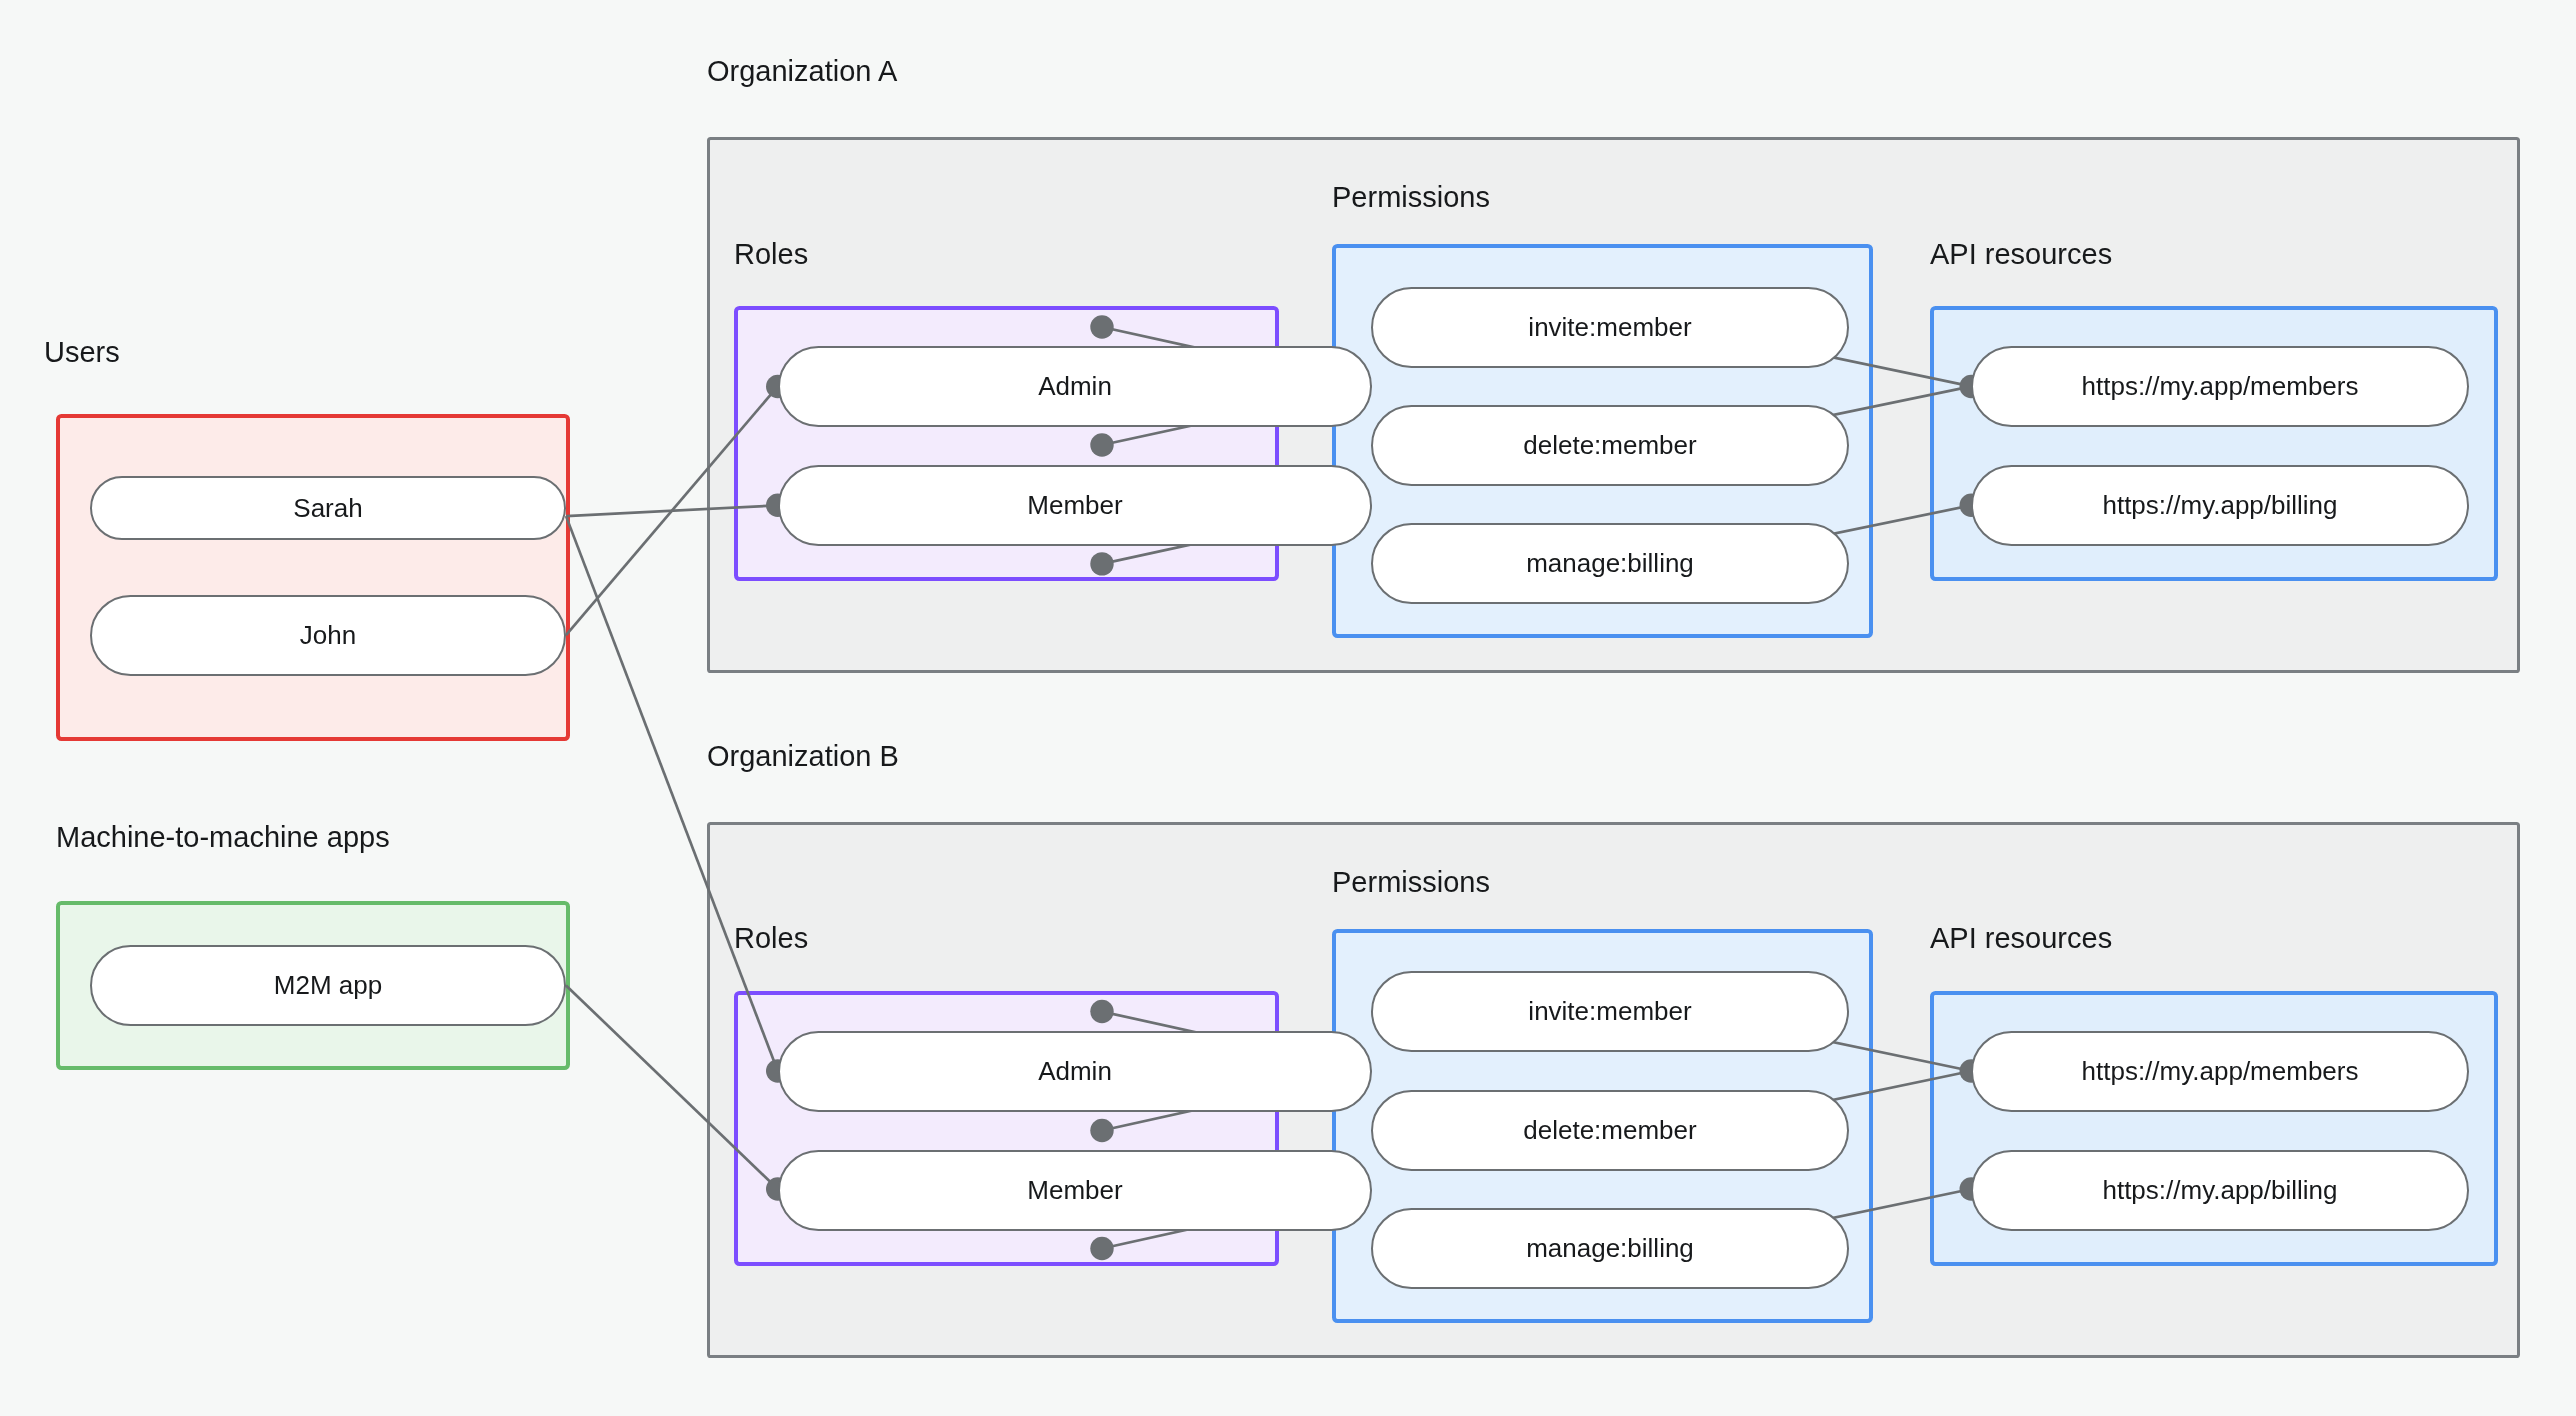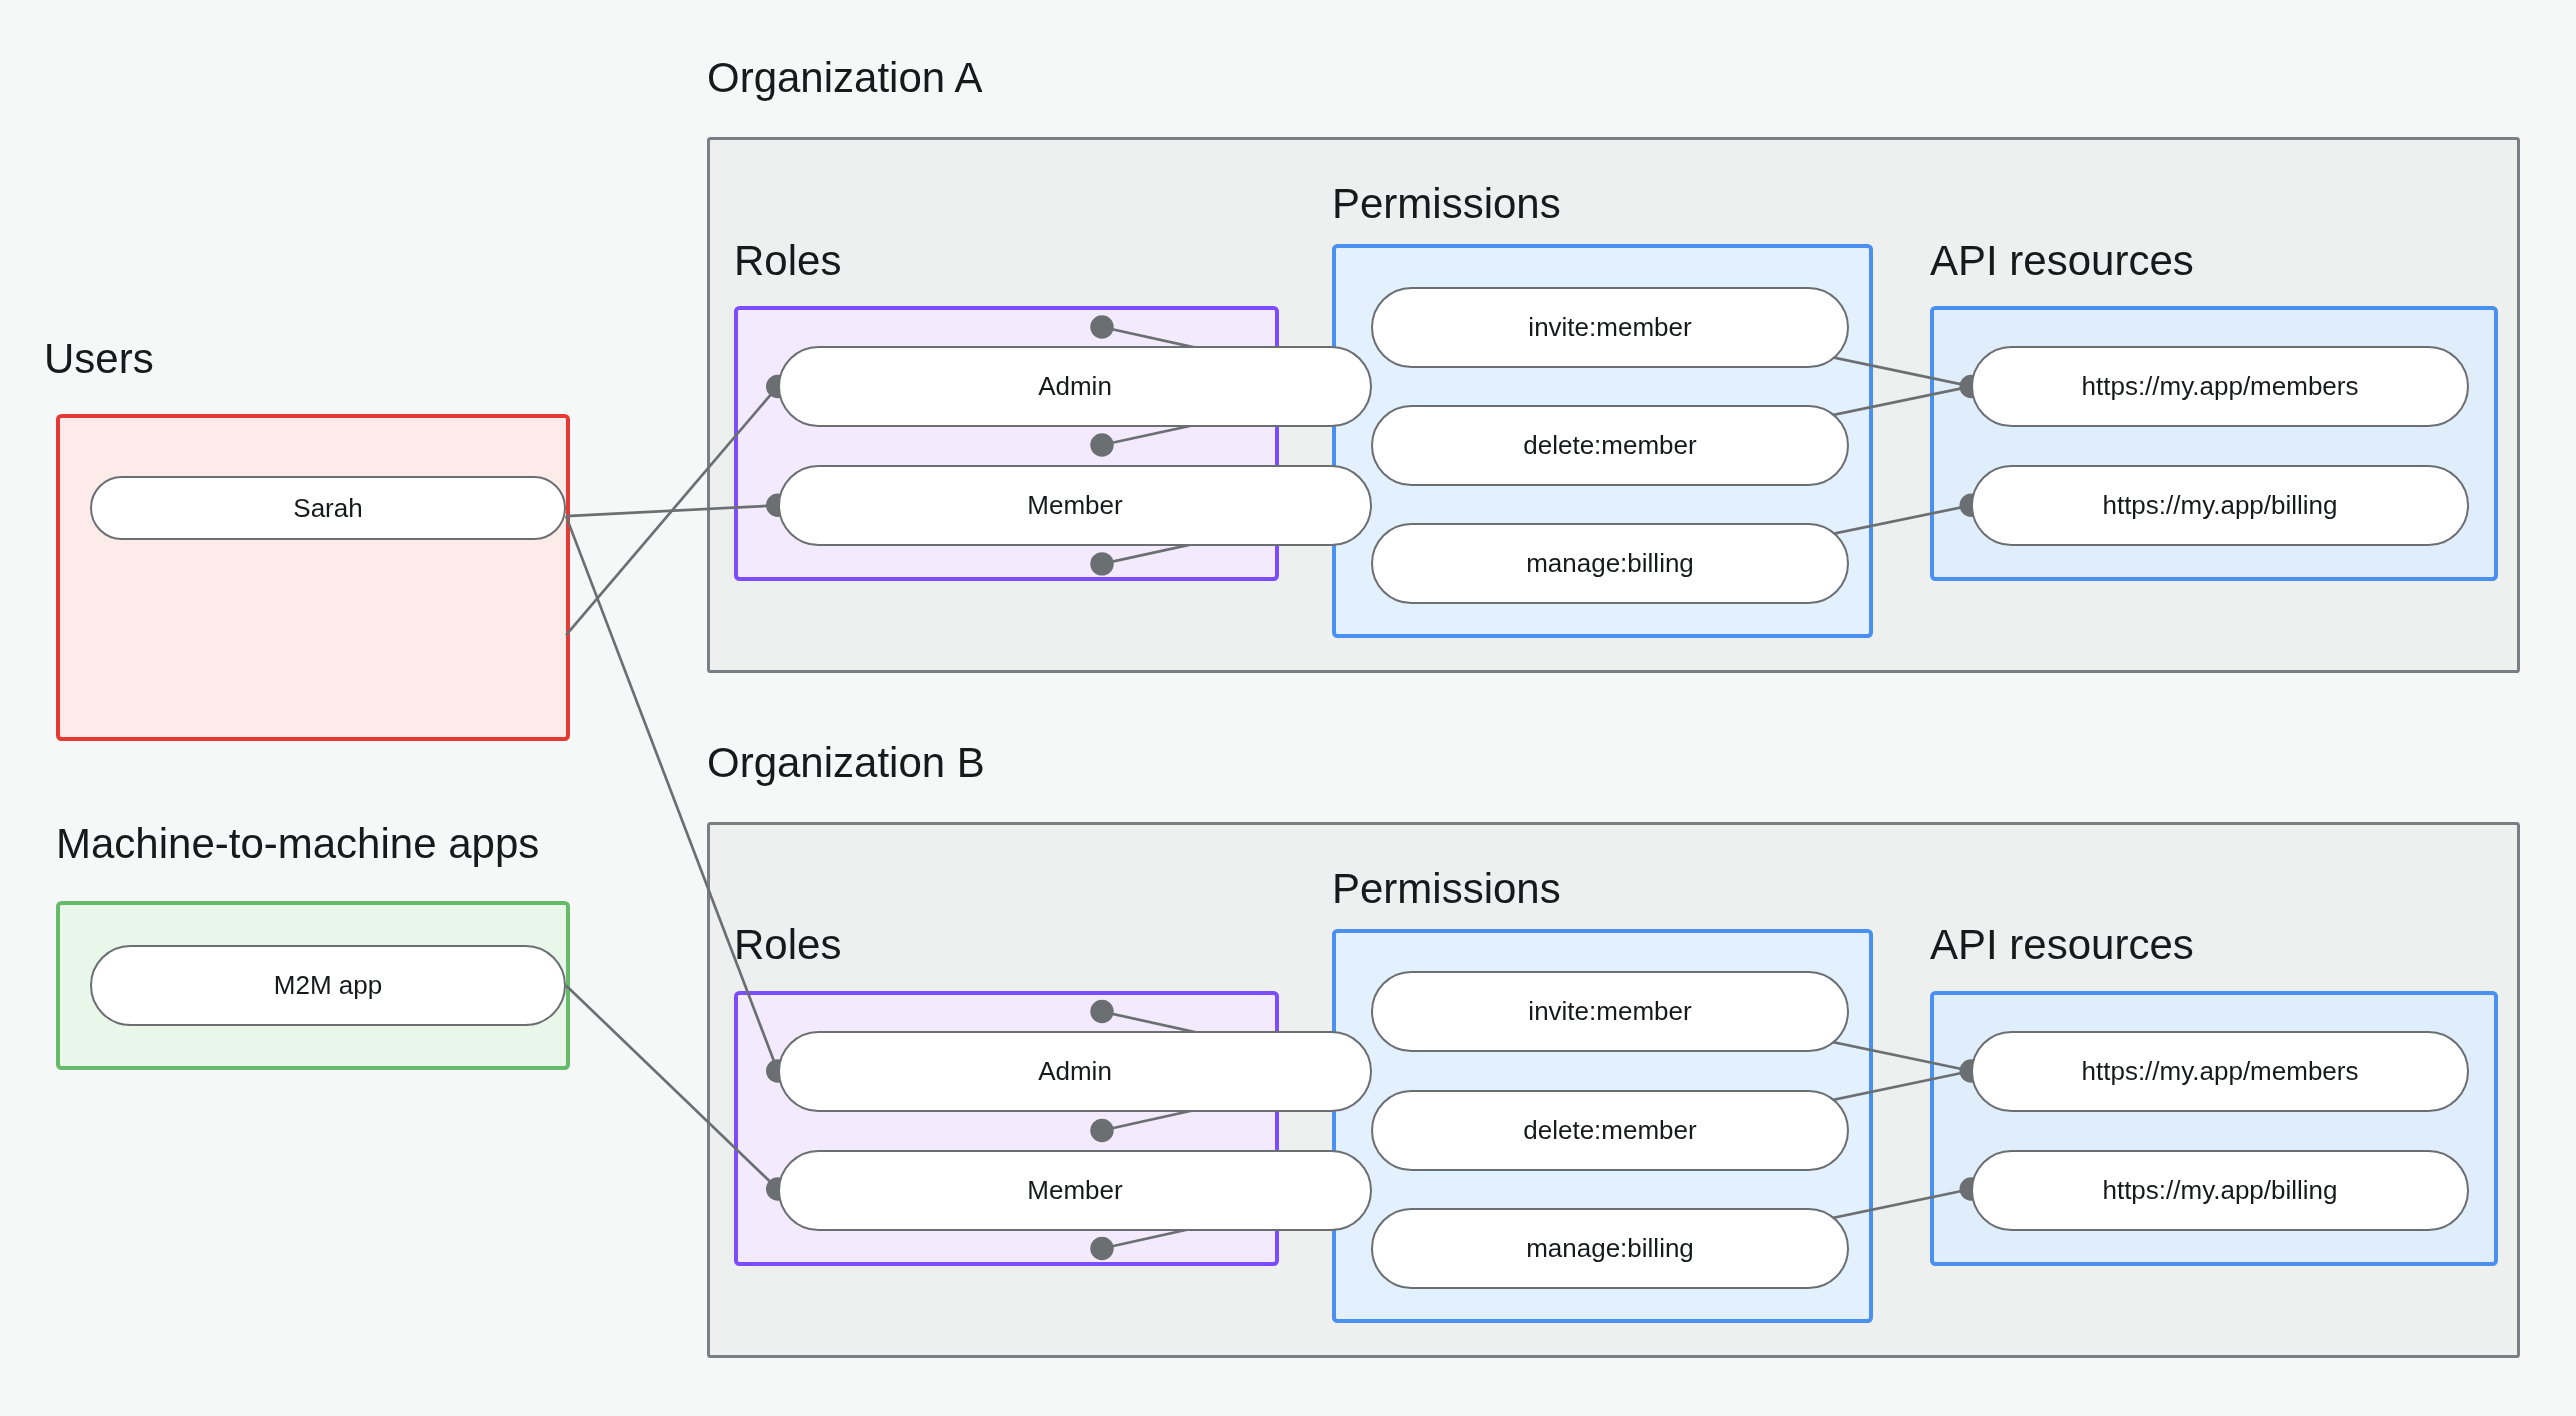--- a/index.html
+++ b/index.html
@@ -37,21 +37,21 @@
     stroke-width: 3;
     fill: none;
   }
   .edge-dot {
     fill: #6b6f72;
   }
 
   
   .group-label {
     position: absolute;
-    font-size: 42px;
+    font-size: 29px;
     line-height: 1;
     color: #17191b;
     white-space: nowrap;
     z-index: 4;
   }
 
   
   .panel {
     position: absolute;
     box-sizing: border-box;
@@ -156,20 +156,21 @@
     <circle class="edge-dot" cx="1223" cy="1255" r="13"></circle>
     <circle class="edge-dot" cx="1223" cy="1386" r="13"></circle>
 
     <circle class="edge-dot" cx="2188" cy="1189" r="13"></circle>
     <circle class="edge-dot" cx="2188" cy="1320" r="13"></circle>
   </svg>
 
   <div class="group-label" style="left:44px; top:338px;">Users</div>
   <div class="panel panel-users" style="left:56px; top:414px; width:514px; height:327px;"></div>
   <div class="pill" style="left:90px; top:476px; width:476px; height:64px;">Sarah</div>
+  <div class="pill" style="left:90px; top:595px; width:476px; height:81px;">John</div>
 
   <div class="group-label" style="left:56px; top:823px;">Machine-to-machine apps</div>
   <div class="panel panel-m2m" style="left:56px; top:901px; width:514px; height:169px;"></div>
   <div class="pill" style="left:90px; top:945px; width:476px; height:81px;">M2M app</div>
 
   <div class="group-label" style="left:707px; top:57px;">Organization A</div>
   <div class="panel panel-org" style="left:707px; top:137px; width:1813px; height:536px;"></div>
 
   <div class="group-label" style="left:734px; top:240px;">Roles</div>
   <div class="panel panel-roles" style="left:734px; top:306px; width:545px; height:275px;"></div>

